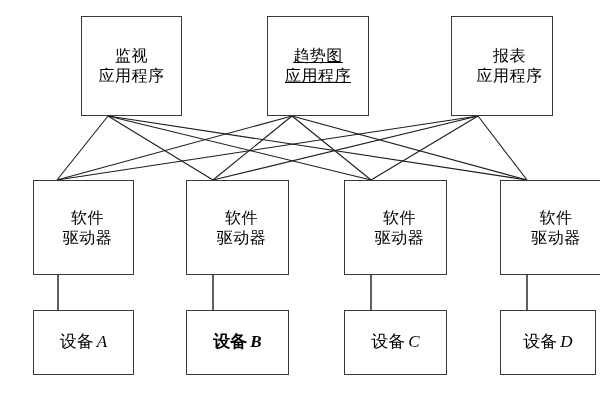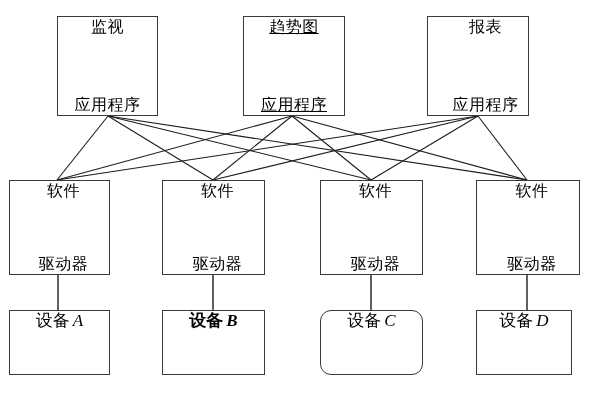--- a/index.html
+++ b/index.html
@@ -28,24 +28,25 @@
     pointer-events: none;
   }
   .node {
     position: absolute;
     box-sizing: border-box;
     background: #ffffff;
     border: 1.6px solid #3a3a3a;
     display: flex;
     flex-direction: column;
     align-items: center;
-    justify-content: space-between;
+    justify-content: center;
     text-align: center;
     color: #000000;
     line-height: 1.22;
+    margin-left: 24px;
   }
   .node .line-txt {
     display: block;
     white-space: nowrap;
   }
   .app-node {
     font-size: 16px;
     letter-spacing: 0.5px;
   }
   .driver-node {
@@ -114,21 +115,21 @@
       <div class="node driver-node" style="left: 476px; top: 180px; width: 104px; height: 95px; border-color: rgb(58, 58, 58);">
         <span class="line-txt">软件</span>
         <span class="line-txt">驱动器</span>
       </div>
       <div class="node device-node" style="left: 9px; top: 310px; width: 101px; height: 65px; border-color: rgb(58, 58, 58);">
         <span class="line-txt">设备<span class="dev-id">A</span></span>
       </div>
       <div class="node device-node" style="left: 162px; top: 310px; width: 103px; height: 65px; border-color: rgb(58, 58, 58); font-weight: bold;">
         <span class="line-txt">设备<span class="dev-id">B</span></span>
       </div>
-      <div class="node device-node" style="left: 320px; top: 310px; width: 103px; height: 65px; border-color: rgb(58, 58, 58); border-radius: 11px;">
+      <div class="node device-node" style="left: 320px; top: 310px; width: 103px; height: 65px; border-color: rgb(58, 58, 58);">
         <span class="line-txt">设备<span class="dev-id">C</span></span>
       </div>
       <div class="node device-node" style="left: 476px; top: 310px; width: 96px; height: 65px; border-color: rgb(58, 58, 58);">
         <span class="line-txt">设备<span class="dev-id">D</span></span>
       </div>
     </div>
 
 </div>
 
 </body></html>

